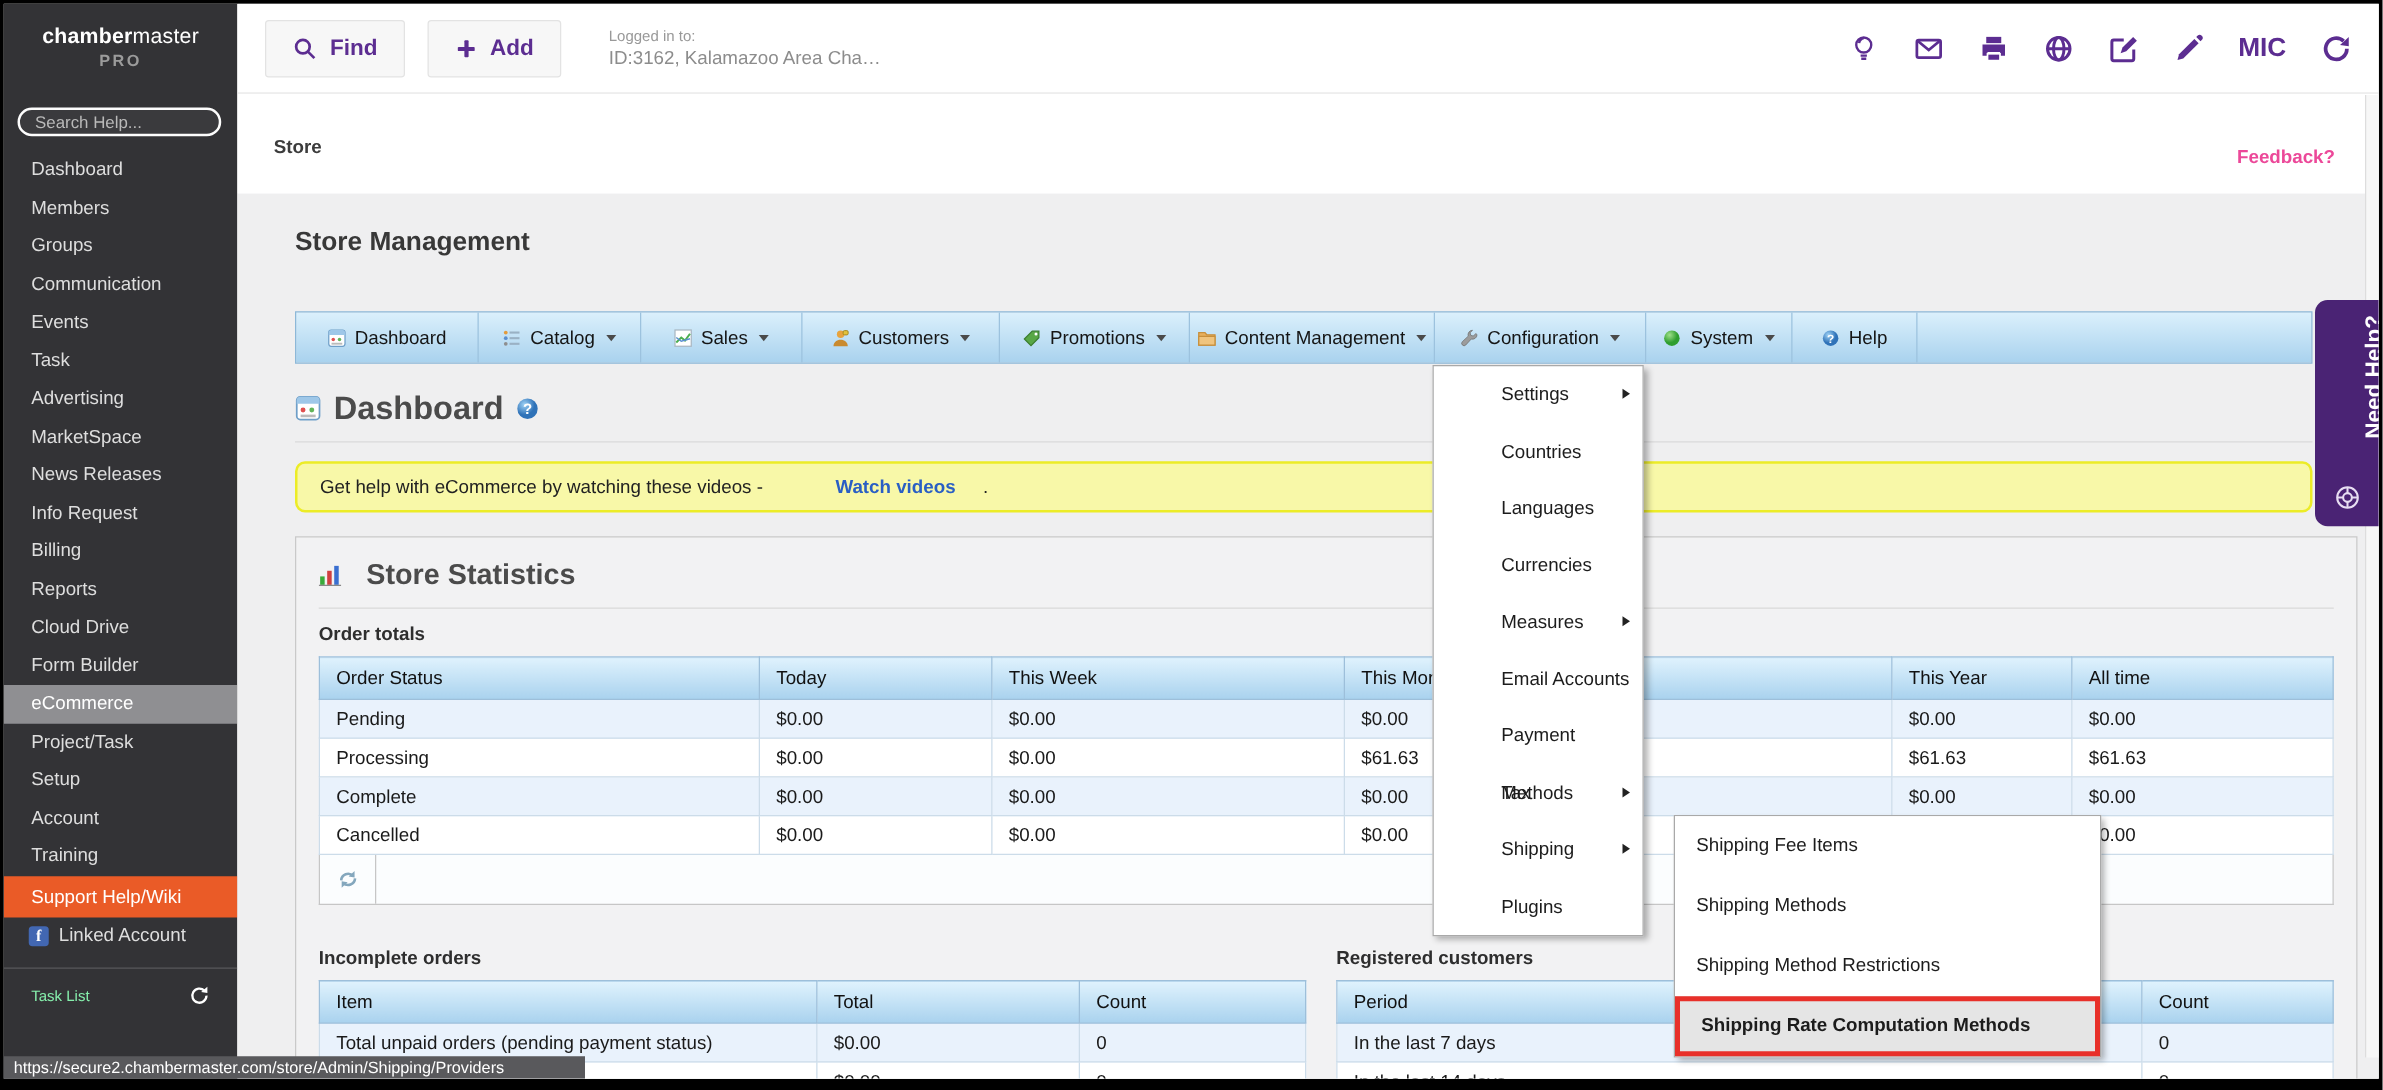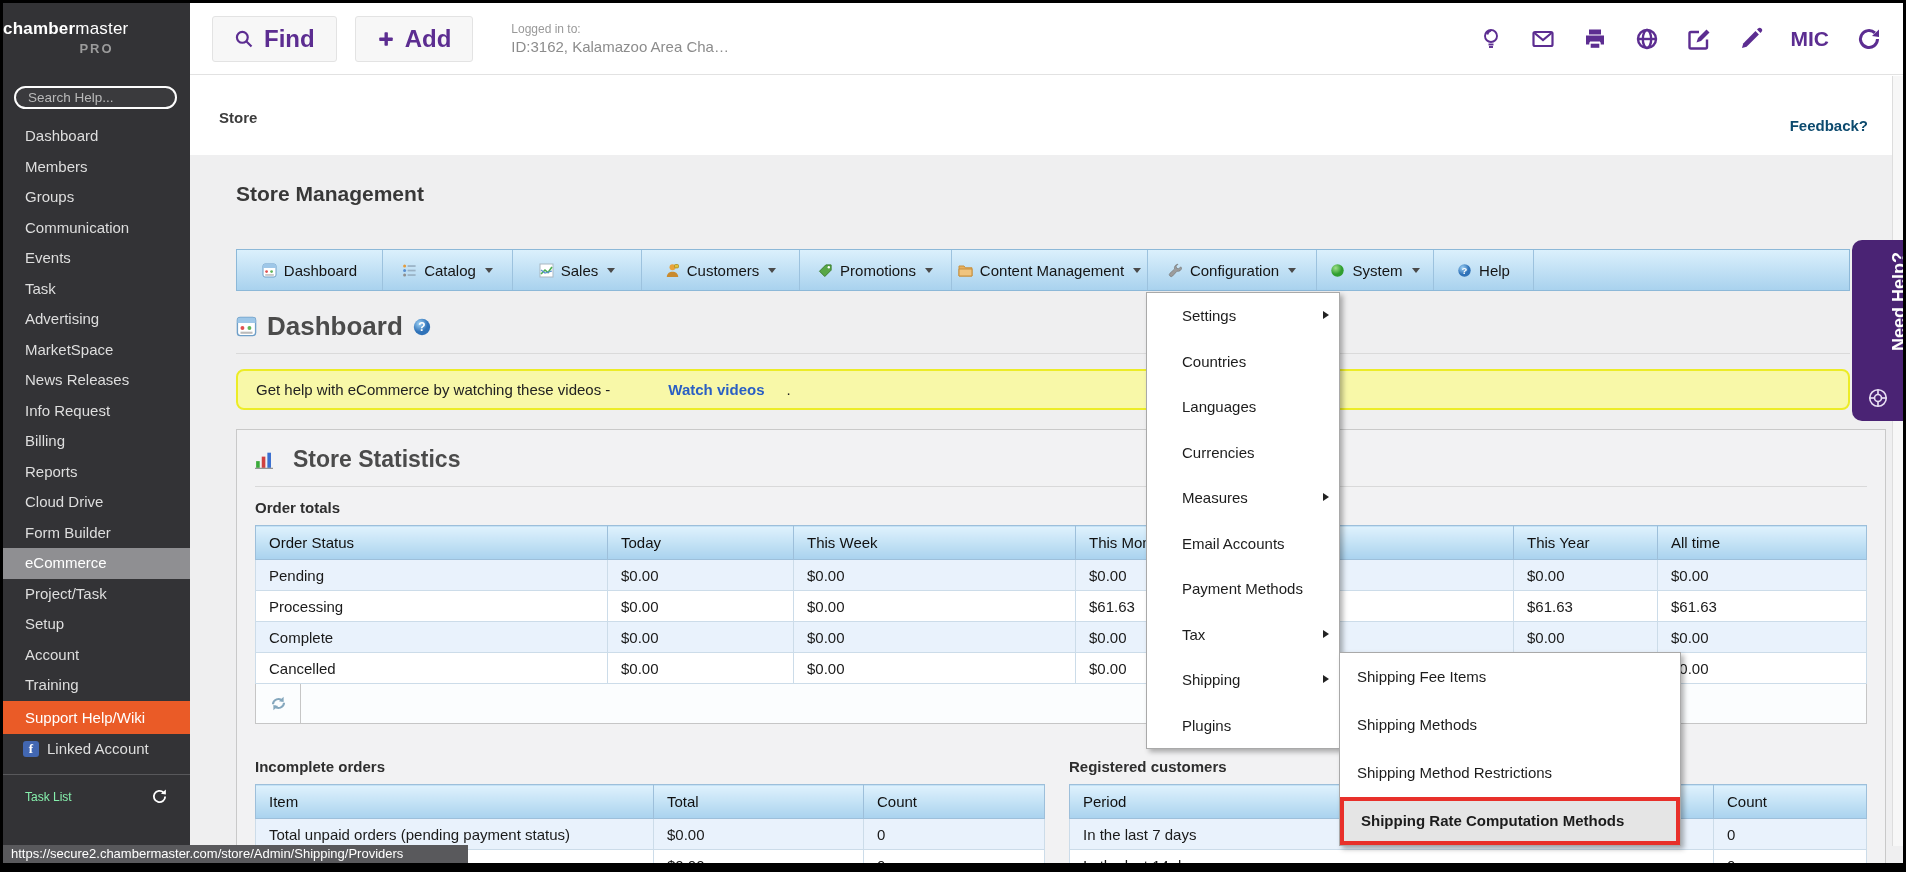--- a/index.html
+++ b/index.html
@@ -2,49 +2,49 @@
 <html><head>
 <meta charset="utf-8">
 <style>
   * { box-sizing: border-box; margin: 0; padding: 0; }
   html,body { width:1906px; height:872px; }
   body { font-family:"Liberation Sans","DejaVu Sans",sans-serif; background:#000; position:relative; overflow:hidden; }
   .window { position:absolute; left:3px; top:3px; width:1900px; height:860px; background:#fff; overflow:hidden; }
 
   
   .sidebar { position:absolute; left:0; top:0; width:187px; height:860px; background:#333336; color:#e3e3e3; }
-  .logo { padding-top:16px; color:#fff; font-size:17px; letter-spacing:.2px; }
+  .logo { text-align:center; padding-top:16px; color:#fff; font-size:17px; letter-spacing:.2px; }
   .logo b { font-weight:bold; }
   .logo-sub { text-align:center; color:#9b9b9b; font-weight:bold; font-size:13px; letter-spacing:2px; margin-top:2px; }
   .search-pill { display:block; margin:30px auto 0 11px; width:163px; height:23px; border:2px solid #fdfdfd; border-radius:12px; background:#3a3a3d; color:#cfcfcf; font-size:13.5px; padding:0 12px; outline:none; font-family:inherit; }
   .search-pill::placeholder { color:#b9b9b9; }
   .nav { list-style:none; margin-top:12px; }
   .nav li { height:30.5px; line-height:30.5px; padding-left:22px; font-size:15px; color:#dedede; cursor:pointer; }
   .nav li.active { background:#8f8f92; color:#fff; }
   .nav li.support { background:#ea5b27; color:#fff; height:33px; line-height:33px; }
   .nav li.linked { display:flex; align-items:center; gap:8px; padding-left:20px; }
   .fb { width:16px; height:16px; background:#4267b2; border-radius:3px; color:#fff; font-weight:bold; font-size:13px; text-align:center; line-height:16px; font-family:"Liberation Serif",serif; }
   .side-divider { border:none; border-top:1px solid #58585b; margin:10px 0 0 0; }
   .tasklist { display:flex; justify-content:space-between; align-items:center; padding:13px 22px 0 22px; font-size:12px; color:#86efac; }
 
   
   .main { position:absolute; left:187px; top:0; width:1713px; height:860px; background:#efeff0; }
   .topbar { position:absolute; left:0; top:0; width:1713px; height:72px; background:#fff; border-bottom:1px solid #e2e2e2; display:flex; align-items:center; padding-left:22px; }
-  .btn { display:inline-flex; align-items:center; gap:10px; height:46px; padding:0 21px; background:#f7f7f7; border:1px solid #e3e3e3; border-radius:3px; color:#5c2d91; font-weight:bold; font-size:24px; cursor:pointer; }
+  .btn { display:inline-flex; align-items:center; gap:10px; height:46px; padding:0 21px; background:#f7f7f7; border:1px solid #e3e3e3; border-radius:3px; color:#5c2d91; font-weight:bold; font-size:18px; cursor:pointer; }
   .btn + .btn { margin-left:18px; }
   .loggedin { margin-left:38px; color:#999; }
   .loggedin .l1 { font-size:12px; }
   .loggedin .l2 { font-size:15px; color:#8c8c8c; margin-top:2px; }
   .top-icons { margin-left:auto; margin-right:22px; display:flex; align-items:center; gap:28px; }
   .top-icons .ic { width:24px; height:24px; cursor:pointer; }
   .mic { color:#5c2d91; font-weight:bold; font-size:21px; cursor:pointer; }
 
   .crumbbar { position:absolute; left:0; top:72px; width:1713px; height:80px; background:#fff; }
   .crumb { position:absolute; left:29px; top:34px; font-size:15px; font-weight:bold; color:#3c3c3c; }
-  .feedback { position:absolute; right:35px; top:42px; font-size:15px; font-weight:bold; color:#0c4a6e; cursor:pointer;text-align:right; }
+  .feedback { position:absolute; right:35px; top:42px; font-size:15px; font-weight:bold; color:#ec4899; cursor:pointer;text-align:right; }
 
   .content { position:absolute; left:0; top:152px; width:1713px; height:708px; background:#efeff0; padding-left:46px; overflow:hidden; }
   h1.pagetitle { font-size:21px; color:#383838; margin-top:27px; }
 
   
   .menubar { margin-top:43px; width:1614px; height:42px; display:flex; background:linear-gradient(#dbf0fc,#a9d2ee); border:1px solid #8cb8d8; }
   .mitem { display:flex; align-items:center; justify-content:center; gap:7px; border-right:1px solid #9cc2de; font-size:15px; color:#151515; cursor:pointer; }
   .caret { width:0; height:0; border-left:4px solid transparent; border-right:4px solid transparent; border-top:5px solid #4a4a4a; margin-left:2px; }
 
   .dash-head { margin-top:20px; display:flex; align-items:center; gap:10px; }
@@ -67,21 +67,21 @@
   table.grid tr.alt td { background:#e9f2fc; }
   .refresh-row { width:100%; height:40px; border:1px solid #c6c6c6; border-top:none; background:#fbfdfe; display:flex; }
   .refresh-cell { width:45px; border-right:1px solid #c6c6c6; display:flex; align-items:center; justify-content:center; }
 
   .two-col { display:flex; gap:24px; margin-top:22px; }
   .col-left { width:790px; }
   .col-right { flex:1; }
   .col-left table.grid td, .col-right table.grid td { height:31px; }
 
   
-  .dropdown { position:absolute; left:1143px; top:289px; width:194px; background:#fff; border:1px solid #a9a9a9; box-shadow:3px 3px 5px rgba(0,0,0,.3); z-index:40; }
+  .dropdown { position:absolute; left:1143px; top:289px; width:169px; background:#fff; border:1px solid #a9a9a9; box-shadow:3px 3px 5px rgba(0,0,0,.3); z-index:40;padding-left:19px; }
   .dropdown .dd-item { position:relative; height:45.5px; line-height:45.5px; padding-left:35px; font-size:15px; color:#1c1c1c; cursor:pointer; }
   .dd-arrow { position:absolute; right:10px; top:18px; width:0; height:0; border-top:4.5px solid transparent; border-bottom:4.5px solid transparent; border-left:6px solid #222; }
   .submenu { position:absolute; left:1336px; top:649px; width:342px; background:#fff; border:1px solid #a9a9a9; box-shadow:3px 3px 5px rgba(0,0,0,.3); z-index:45; }
   .submenu .sm-item { height:48px; line-height:48px; padding-left:17px; font-size:15px; color:#1c1c1c; cursor:pointer; background:#fff; }
   .submenu .sm-item.hl { background:#e5e5e5; border:4px solid #e8302a; font-weight:bold; line-height:40px; }
 
   
   .scrollstrip { position:absolute; left:1702px; top:73px; width:11px; height:770px; background:#f7f7f7; border-left:1px solid #ddd; z-index:5; }
   .needhelp { position:absolute; left:1849px; top:237px; width:51px; height:181px; background:#4a2374; border-radius:10px 0 0 10px; z-index:60; cursor:pointer; }
   .needhelp .vt { position:absolute; left:50%; top:12px; transform:translateX(-50%) ; writing-mode:vertical-rl; rotate:180deg; color:#fff; font-weight:bold; font-size:18px; white-space:nowrap; }

